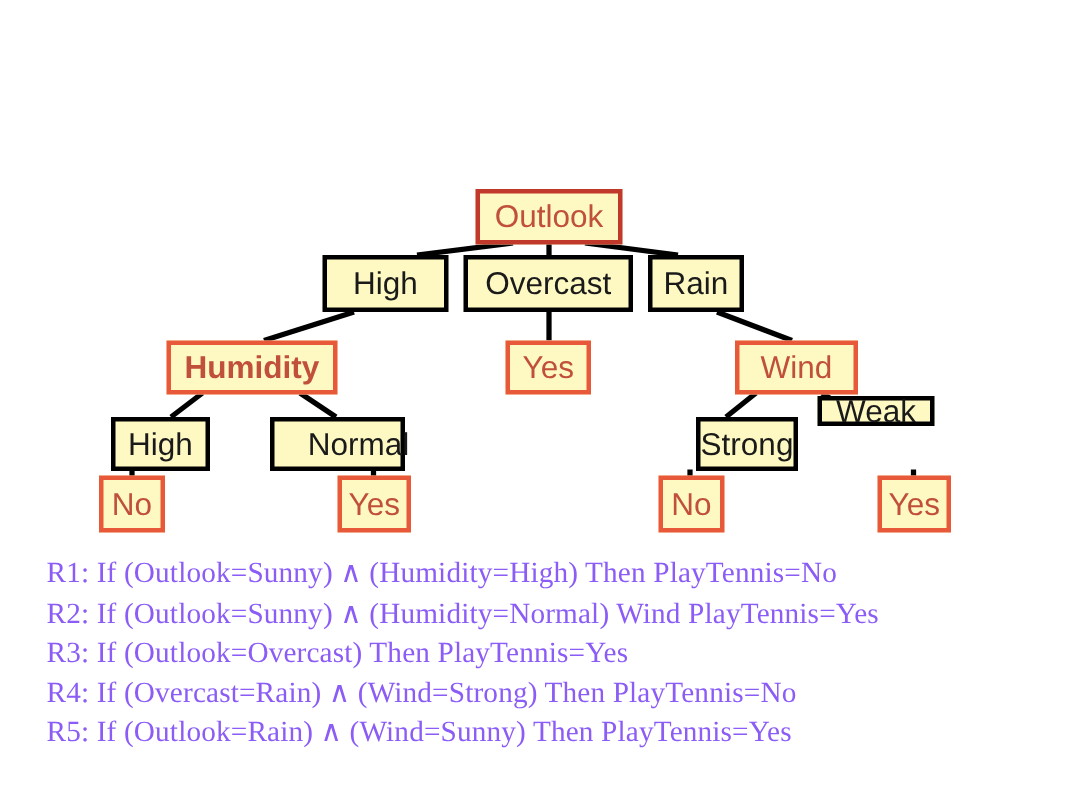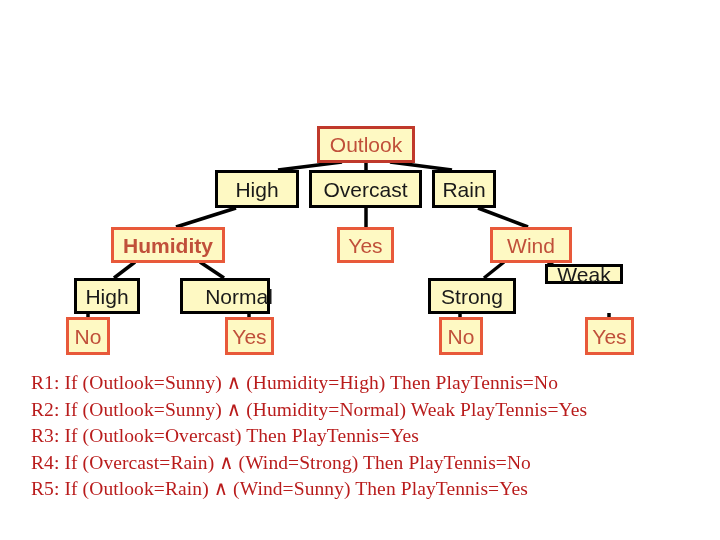--- a/index.html
+++ b/index.html
@@ -63,21 +63,21 @@
     font-size: 21px;
   }
 
   
   #rules {
     position: absolute;
     left: 31px;
     top: 370px;
     width: 660px;
     font-family: "Liberation Serif", "DejaVu Serif", serif;
-    color: #b91c1c;
+    color: #8b5cf6;
   }
   .rule-line {
     font-size: 19.5px;
     line-height: 26.5px;
     white-space: nowrap;
     letter-spacing: 0.1px;
   }
 </style>
 </head>
 <body>
@@ -138,21 +138,21 @@
     <div class="node orange" style="left:490px; top:227px; width:82px; height:36px;">
       <span class="node-label">Wind</span>
     </div>
 
     <div class="node black" style="left:74px; top:278px; width:66px; height:36px;">
       <span class="node-label">High</span>
     </div>
     <div class="node black" style="left:180px; top:278px; width:90px; height:36px;padding-left:28px;">
       <span class="node-label">Normal</span>
     </div>
-    <div class="node black" style="left:428px; top:278px; width:88px; height:36px;">
+    <div class="node black" style="left:464px; top:278px; width:68px; height:36px;">
       <span class="node-label">Strong</span>
     </div>
     <div class="node black" style="left:545px; top:264px; width:78px; height:20px;">
       <span class="node-label">Weak</span>
     </div>
 
     <div class="node orange" style="left:66px; top:317px; width:44px; height:38px;">
       <span class="node-label">No</span>
     </div>
     <div class="node orange" style="left:225px; top:317px; width:49px; height:38px;">
@@ -161,19 +161,19 @@
     <div class="node orange" style="left:439px; top:317px; width:44px; height:38px;">
       <span class="node-label">No</span>
     </div>
     <div class="node orange" style="left:585px; top:317px; width:49px; height:38px;">
       <span class="node-label">Yes</span>
     </div>
   </div>
 
   <div id="rules">
     <div class="rule-line">R1: If (Outlook=Sunny) ∧ (Humidity=High) Then PlayTennis=No</div>
-    <div class="rule-line">R2: If (Outlook=Sunny) ∧ (Humidity=Normal) Weak PlayTennis=Yes</div>
+    <div class="rule-line">R2: If (Outlook=Sunny) ∧ (Humidity=Normal) Wind PlayTennis=Yes</div>
     <div class="rule-line">R3: If (Outlook=Overcast) Then PlayTennis=Yes</div>
     <div class="rule-line">R4: If (Overcast=Rain) ∧  (Wind=Strong) Then PlayTennis=No</div>
     <div class="rule-line">R5: If (Outlook=Rain) ∧  (Wind=Sunny) Then PlayTennis=Yes</div>
   </div>
 
 </div>
 
 </body></html>

